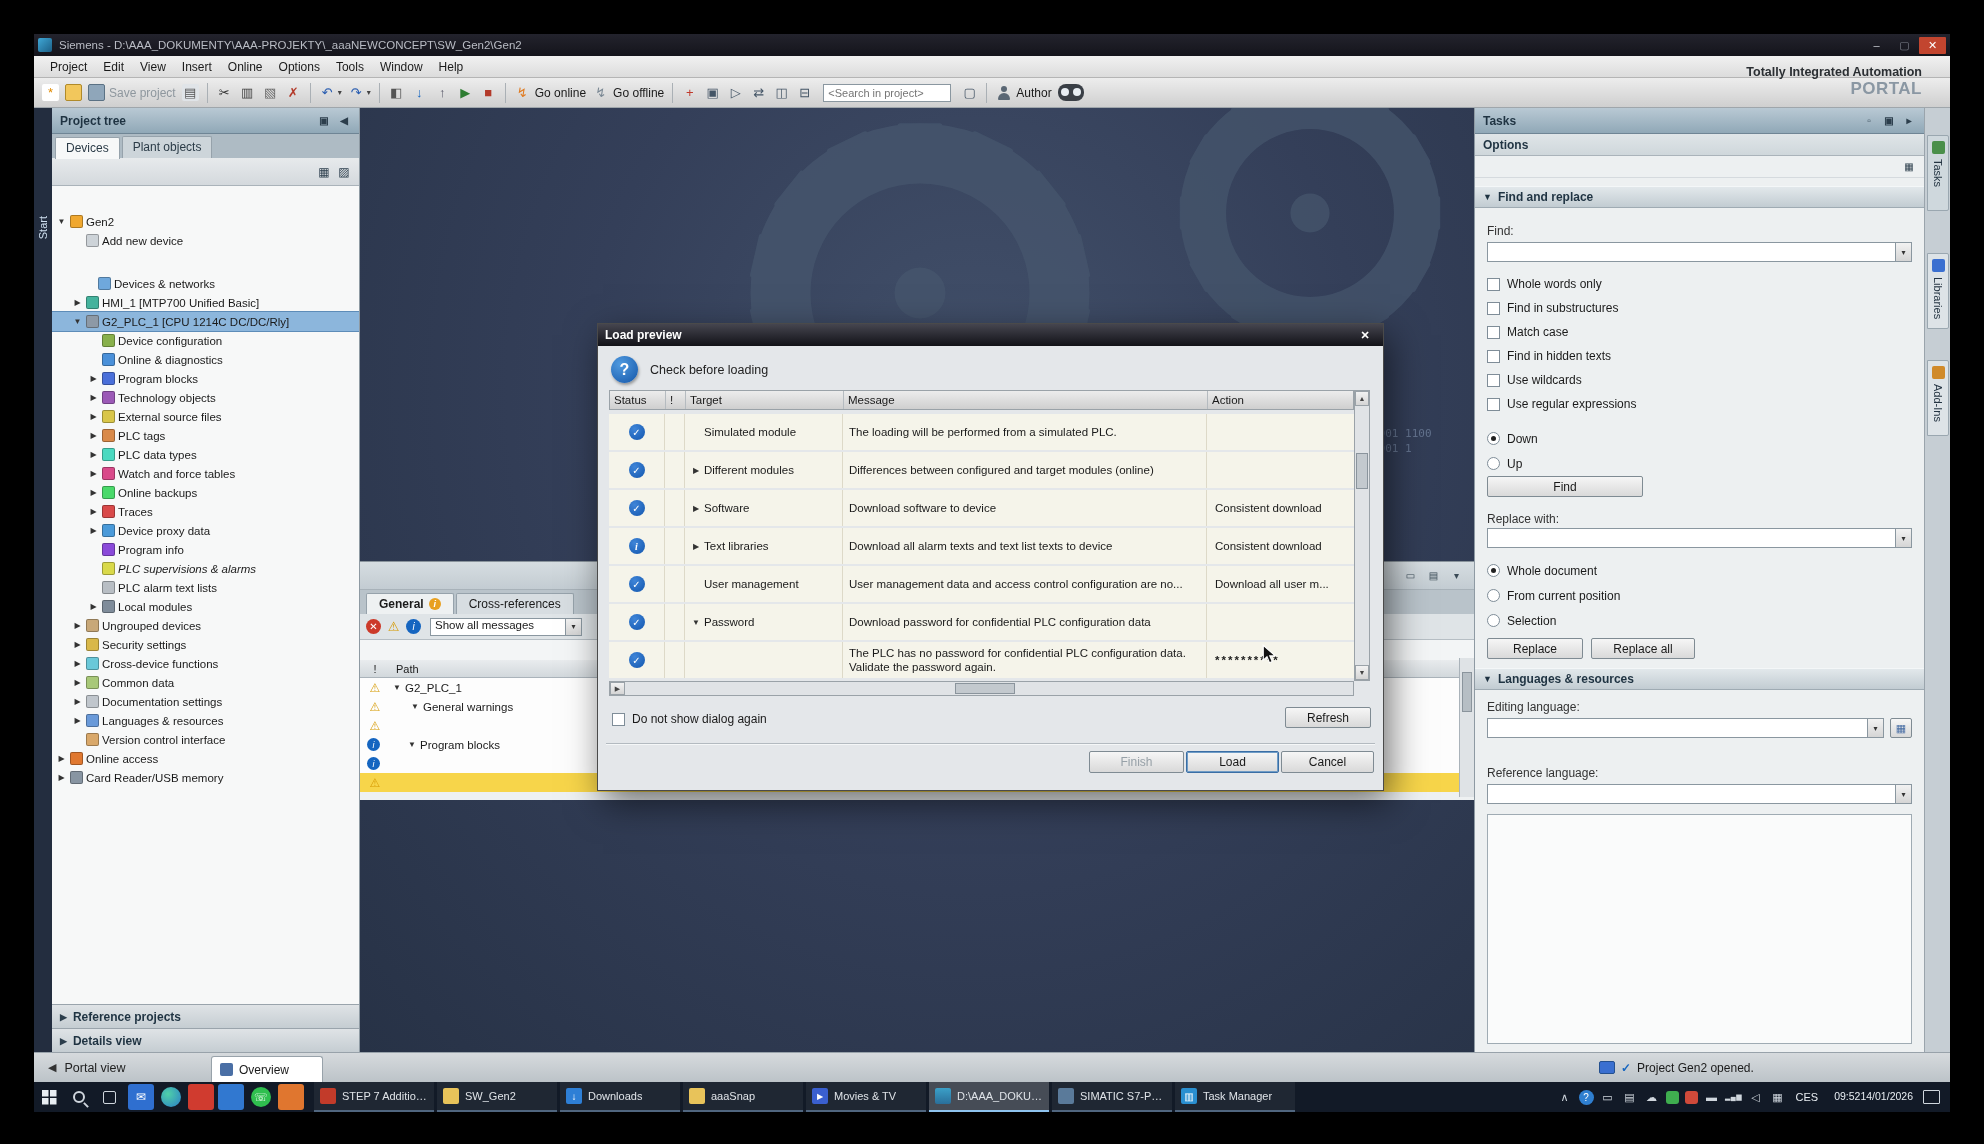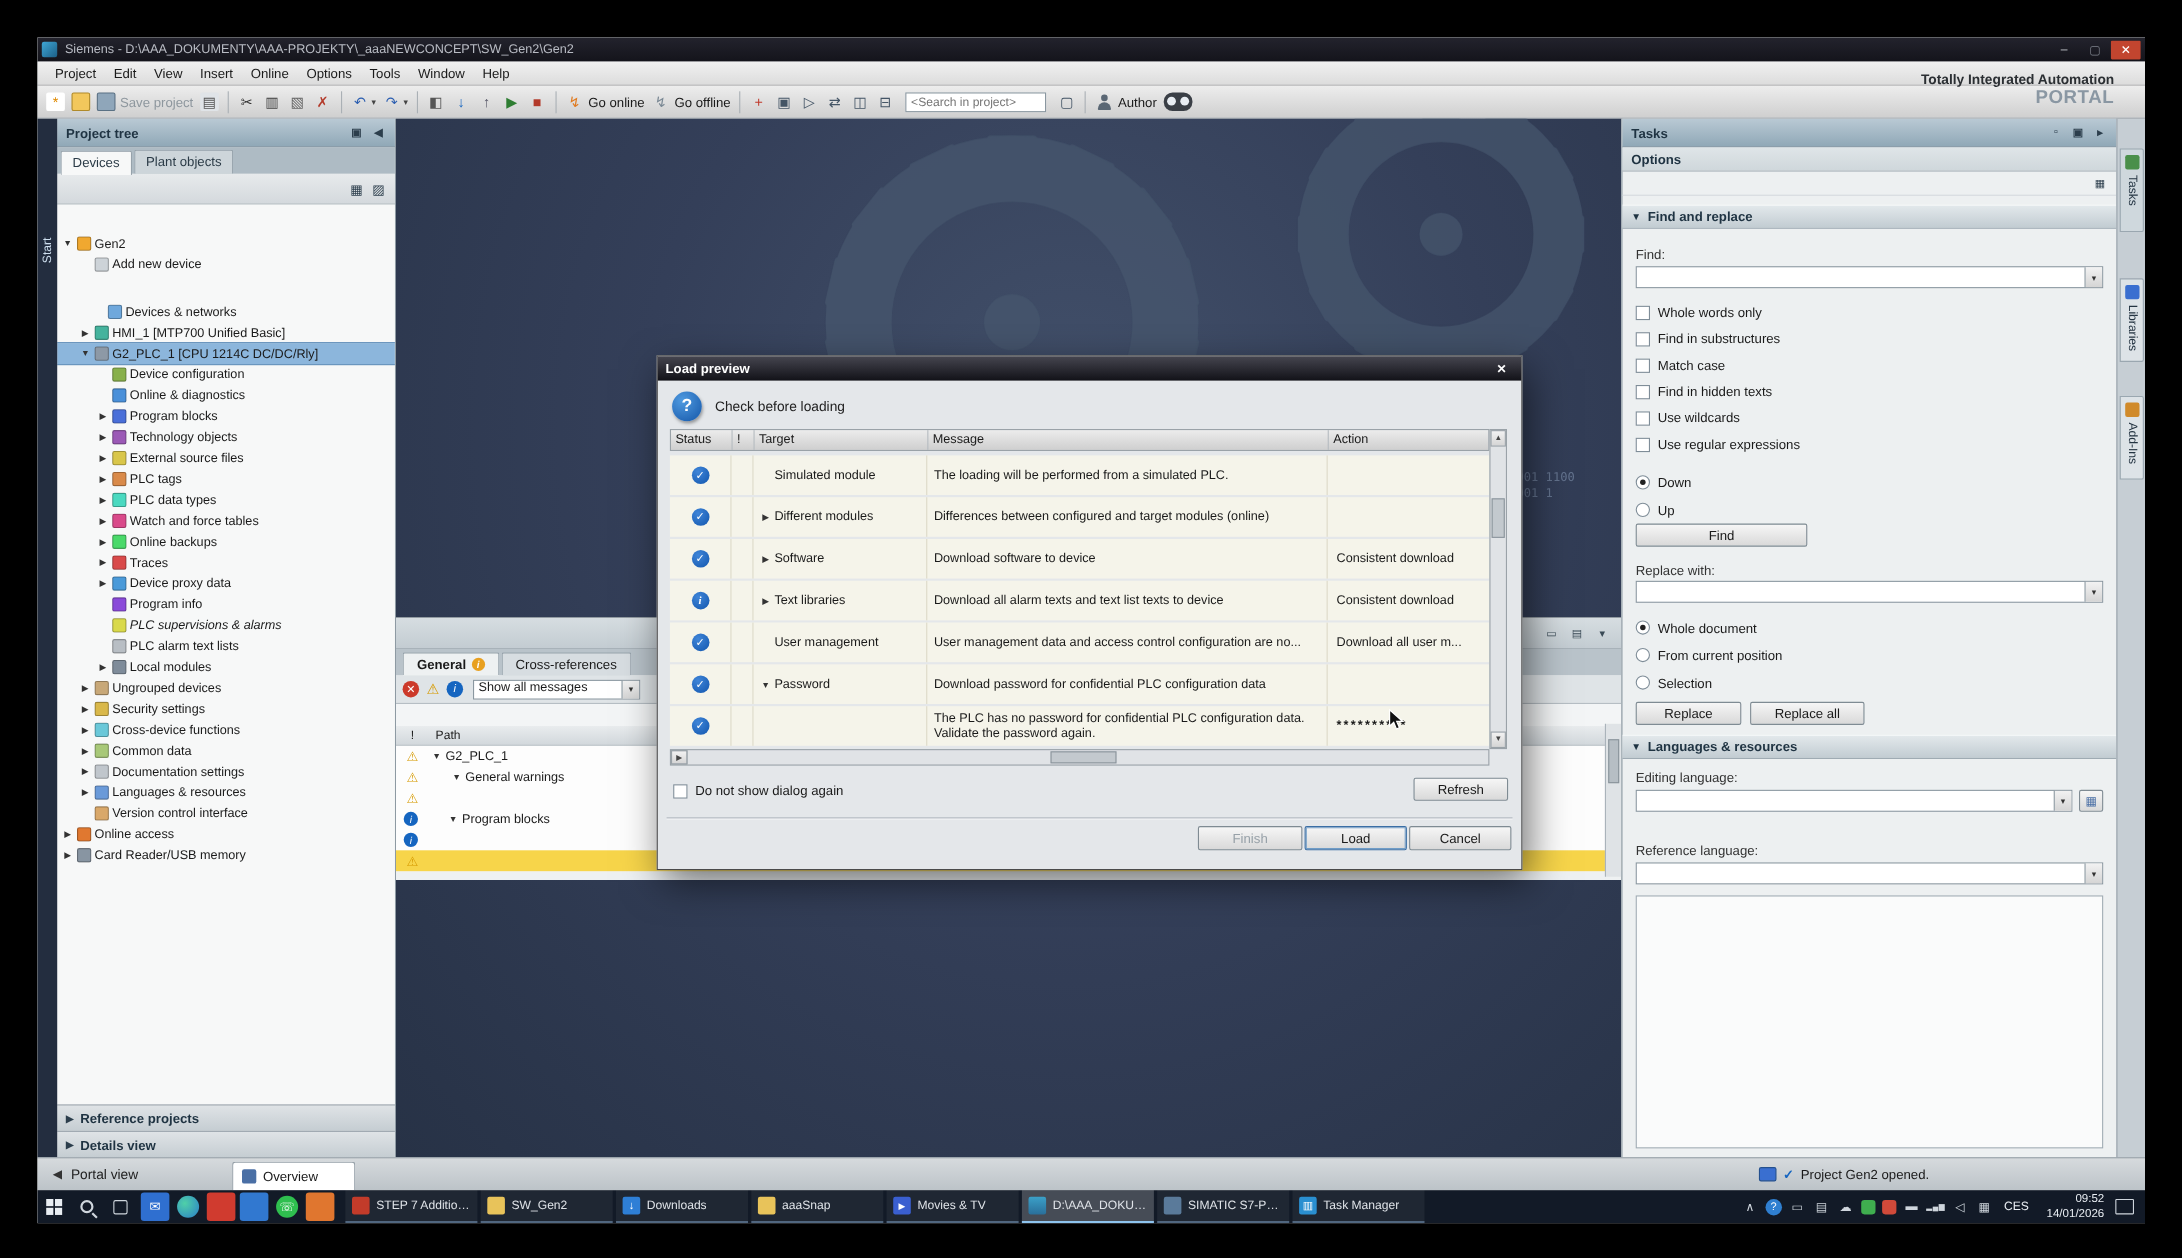--- a/index.html
+++ b/index.html
@@ -220,21 +220,21 @@
   .t-display-icon::before{content:"▭"}
   .t-grid-icon::before{content:"▤"}
   .t-cloud-icon::before{content:"☁"}
   .t-green-status-icon{width:13px;height:13px;background:#3fae4f;border-radius:3px;margin:0 2px}
   .t-red-status-icon{width:13px;height:13px;background:#d04a3a;border-radius:3px;margin:0 2px}
   .t-message-icon::before{content:"▬"}
   .t-network-icon::before{content:"▂▄▆";font-size:7px;letter-spacing:.5px}
   .t-volume-icon::before{content:"◁"}
   .t-keyboard-icon::before{content:"▦"}
   .tray-lang{font-size:11px;padding:0 6px;color:#e8edf2}
-  .tray-clock{display:flex;flex-direction:column;align-items:flex-end;justify-content:center;font-size:10.5px;line-height:1.25;padding:0 8px;color:#e8edf2}
+  .tray-clock{display:flex;flex-direction:row;align-items:flex-end;justify-content:center;font-size:10.5px;line-height:1.25;padding:0 8px;color:#e8edf2}
   .notif-icon{width:17px;height:14px;border:1.5px solid #cfd6dd;border-radius:1px;margin-right:4px}
 
   
   .dialog{position:absolute;left:563px;top:289px;width:787px;height:468px;background:#e4e7ea;border:1px solid #4a4a4a;box-shadow:6px 12px 34px rgba(0,0,0,.55)}
   .dlg-title{height:22px;background:linear-gradient(#45454f,#121218);color:#fff;font-weight:bold;display:flex;align-items:center;padding:0 7px}
   .dlg-close{margin-left:auto;width:22px;height:16px;display:flex;align-items:center;justify-content:center;color:#fff;font-size:11px}
   .dlg-close::before{content:"✕"}
   .dlg-help{position:absolute;left:13px;top:32px;width:27px;height:27px;border-radius:50%;background:radial-gradient(circle at 35% 30%,#4f9ae0,#1456a8);color:#fff;font-weight:bold;font-size:16px;display:flex;align-items:center;justify-content:center;box-shadow:1px 2px 3px rgba(0,0,0,.35)}
   .dlg-sub{position:absolute;left:52px;top:39px;font-size:12.5px;color:#222}
   .dlg-table-head{position:absolute;left:11px;top:66px;width:745px;height:20px;display:grid;grid-template-columns:56px 20px 158px 364px 147px;background:linear-gradient(#ececec,#cfcfcf);border:1px solid #9aa2a8;font-size:11.5px;align-items:center}

